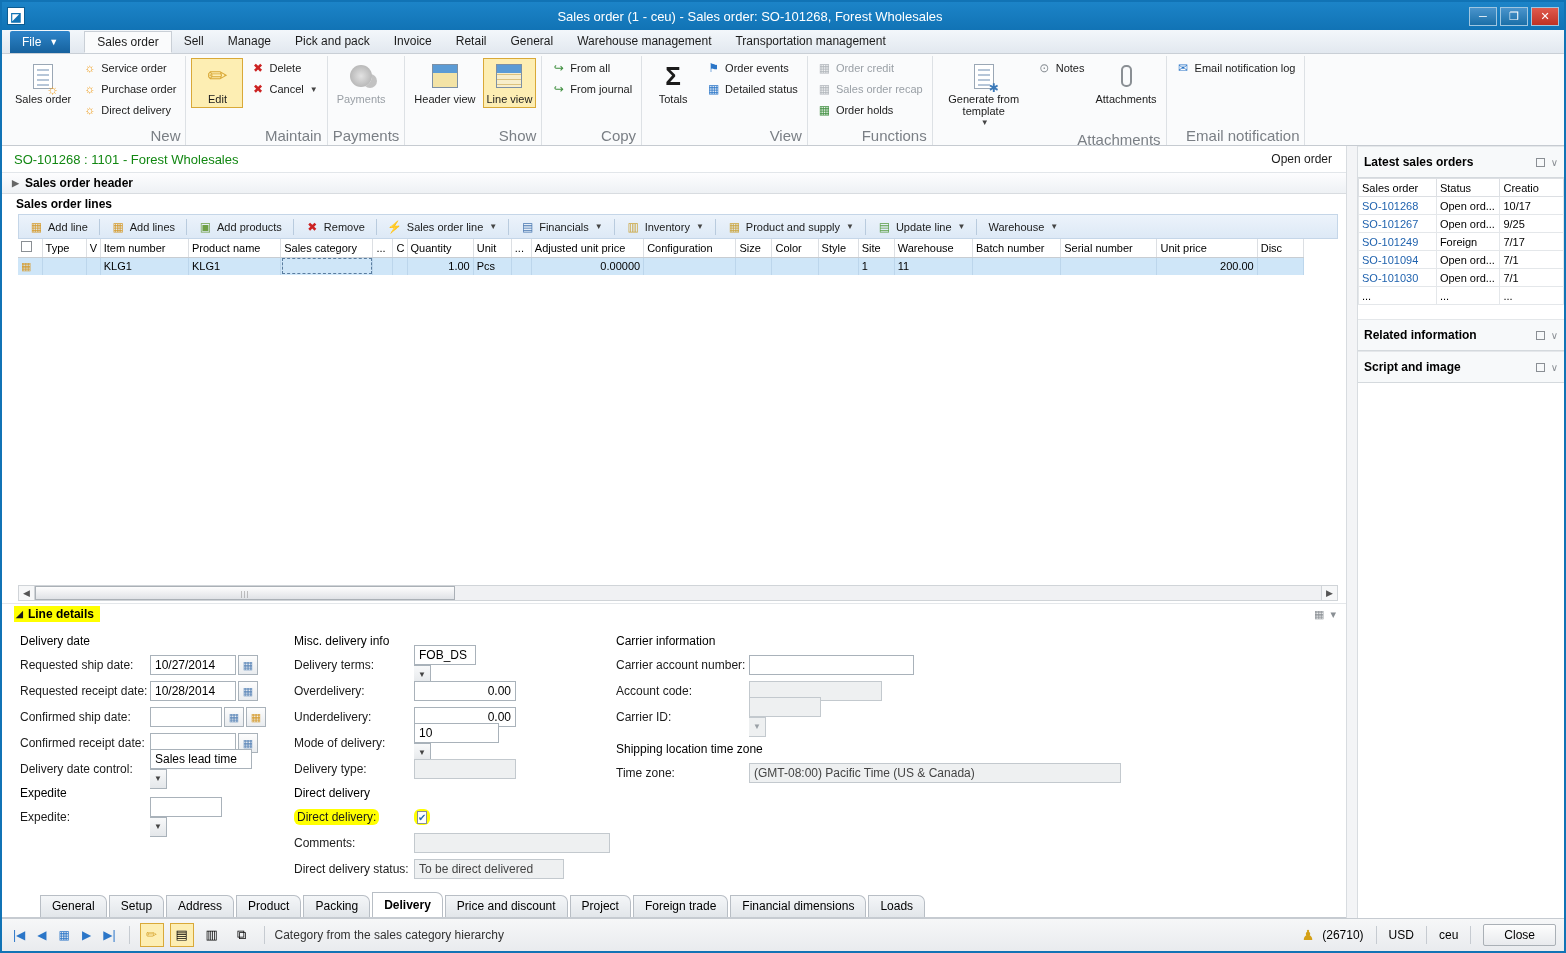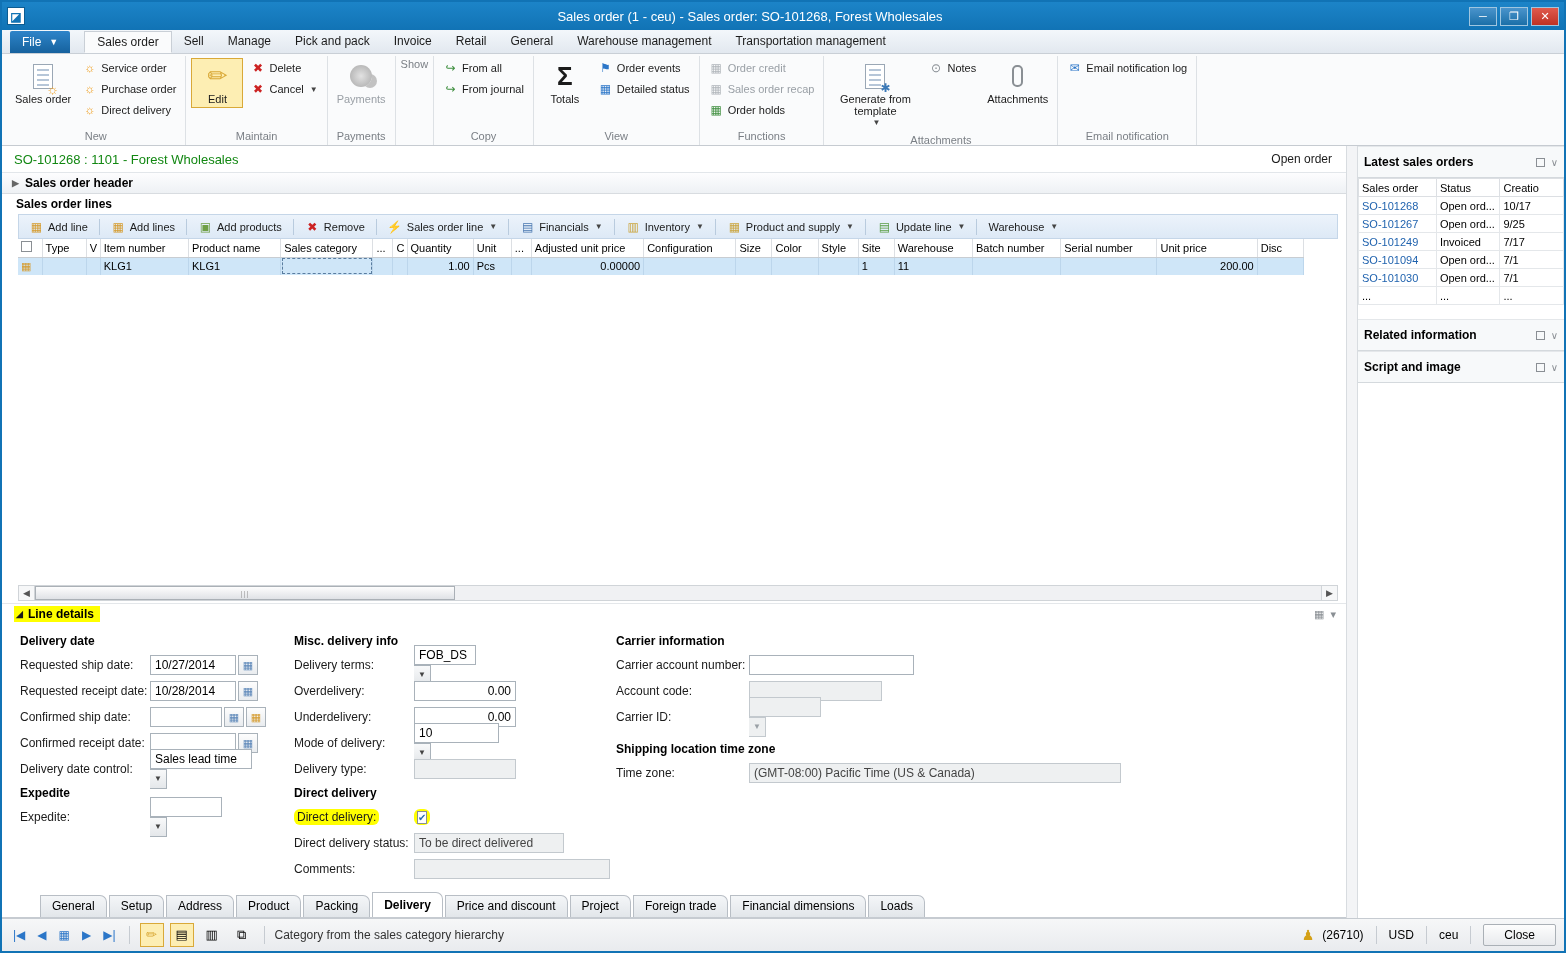--- a/index.html
+++ b/index.html
@@ -18,21 +18,21 @@
   .tabstrip { height:24px; background:linear-gradient(#f3f7fb,#e2e8ef); display:flex; align-items:flex-end; padding-left:8px; border-bottom:1px solid #c9cfd6; flex:0 0 auto; }
   .file-btn { background:linear-gradient(#2e84c9,#16629e); color:#fff; padding:0 12px; height:22px; line-height:21px; border-radius:2px 2px 0 0; margin-right:14px; display:flex; align-items:center; gap:8px; }
   .file-btn .dd-arrow { font-size:9px; }
   .tab { padding:0 12px; height:22px; line-height:21px; color:#1b1b1b; }
   .tab.active { background:#fafbfc; border:1px solid #c9cfd6; border-bottom:1px solid #fafbfc; }
 
   
   .ribbon { height:92px; background:#fafbfc; border-bottom:1px solid #c6cbd1; display:flex; padding:2px 2px 0 4px; flex:0 0 auto; }
   .rgroup { display:flex; flex-direction:column; border-right:1px solid #dde1e5; padding:0 5px; }
   .rbody { flex:1; display:flex; align-items:flex-start; gap:3px; padding-top:2px; }
-  .rgroup-label { text-align:center; color:#7a7f85; font-size:11px; height:17px; line-height:16px; white-space:nowrap; }
+  .rgroup-label { text-align:right; color:#7a7f85; font-size:15px; height:17px; line-height:16px; white-space:nowrap; }
   .btn-large { min-width:52px; max-width:86px; display:flex; flex-direction:column; align-items:center; padding:2px 3px; border:1px solid transparent; text-align:center; font-size:11px; line-height:12px; color:#1b1b1b; }
   .btn-large.active { background:#fdeeb3; border-color:#d9a938; }
   .btn-large.disabled { color:#9aa0a6; }
   .bigicon { width:30px; height:30px; display:flex; align-items:center; justify-content:center; margin-bottom:2px; position:relative; }
   .vstack { display:flex; flex-direction:column; gap:1px; }
   .btn-small { display:flex; align-items:center; gap:4px; padding:1px 4px; height:20px; font-size:11px; white-space:nowrap; color:#1b1b1b; }
   .btn-small.disabled { color:#9aa0a6; }
   .sic { width:15px; text-align:center; font-size:12px; display:inline-block; }
   .dd { font-size:8px; color:#444; margin-left:2px; }
   .icon-doc { width:20px; height:25px; background:#fff; border:1px solid #9aa7b5; position:relative; }
@@ -84,21 +84,21 @@
   .ld-header { height:21px; display:flex; align-items:center; gap:6px; padding-left:12px; flex:0 0 auto; border-top:1px solid #e4e7ea; }
   .ld-title { background:#ffff00; font-weight:bold; padding:1px 6px 1px 2px; display:flex; align-items:center; gap:5px; }
   .ld-title .sec-arrow { color:#1b1b1b; }
   .ld-right-icons { margin-left:auto; margin-right:10px; display:flex; gap:6px; color:#8a8f94; font-size:11px; }
 
   .ld-body { display:flex; padding:6px 0 6px 18px; flex:0 0 auto; }
   .ld-col { display:flex; flex-direction:column; }
   .ld-col1 { width:274px; }
   .ld-col2 { width:322px; }
   .ld-col3 { width:520px; }
-  .ld-h { font-weight:bold; height:22px; line-height:22px; }
+  .ld-h { font-weight:normal; height:22px; line-height:22px; }
   .ld-row { display:flex; align-items:center; height:26px; }
   .ld-label { font-size:12px; color:#1b1b1b; }
   .ld-col1 .ld-label { width:130px; }
   .ld-col2 .ld-label { width:120px; }
   .ld-col3 .ld-label { width:133px; }
   .tbox { height:20px; border:1px solid #a9b2ba; background:#fff; padding:1px 4px; font-size:12px; line-height:17px; overflow:hidden; white-space:nowrap; }
   .tbox.dis { background:#eef0f1; border-color:#c3c9ce; color:#444; }
   .combo { display:flex;flex-direction:column; }
   .combo-arrow { width:17px; height:20px; border:1px solid #a9b2ba; border-left:none; background:linear-gradient(#f8f9fa,#e4e7ea); text-align:center; font-size:8px; line-height:18px; color:#444; }
   .combo-arrow.dis { background:#eef0f1; color:#9aa0a6; border-color:#c3c9ce; }
@@ -220,20 +220,34 @@
           <span class="bigicon">
               <span class="icon-coins"></span>
             </span>
           <span>Payments</span>
         </div>
       </div>
       <div class="rgroup-label">Payments</div>
     </div>
 
     <div class="rgroup">
+      <div class="rbody">
+        <div class="btn-large">
+          <span class="bigicon">
+              <span class="icon-view"></span>
+            </span>
+          <span>Header view</span>
+        </div>
+        <div class="btn-large active">
+          <span class="bigicon">
+              <span class="icon-view lines"></span>
+            </span>
+          <span>Line view</span>
+        </div>
+      </div>
       <div class="rgroup-label">Show</div>
     </div>
 
     <div class="rgroup">
       <div class="rbody">
         <div class="vstack">
           <div class="btn-small">
               <span class="sic" style="color:#3f8f3f">↪</span>
               <span>From all</span>
             </div>
@@ -573,26 +587,26 @@
           <div class="ld-row">
             <span class="ld-label">Delivery type:</span>
             <span class="tbox dis" style="width:102px"></span>
           </div>
           <div class="ld-h">Direct delivery</div>
           <div class="ld-row">
             <span class="ld-label"><span class="hl">Direct delivery:</span></span>
             <span class="hl"><span class="chkbox">✔</span></span>
           </div>
           <div class="ld-row">
+            <span class="ld-label">Comments:</span>
+            <span class="tbox dis" style="width:196px"></span>
+          </div>
+          <div class="ld-row">
             <span class="ld-label">Direct delivery status:</span>
             <span class="tbox dis" style="width:150px">To be direct delivered</span>
-          </div>
-          <div class="ld-row">
-            <span class="ld-label">Comments:</span>
-            <span class="tbox dis" style="width:196px"></span>
           </div>
         </div>
 
         <div class="ld-col ld-col3">
           <div class="ld-h">Carrier information</div>
           <div class="ld-row">
             <span class="ld-label">Carrier account number:</span>
             <span class="tbox" style="width:165px"></span>
           </div>
           <div class="ld-row">
@@ -660,21 +674,21 @@
             <td>Open ord...</td>
             <td>10/17</td>
           </tr>
           <tr>
             <td class="link">SO-101267</td>
             <td>Open ord...</td>
             <td>9/25</td>
           </tr>
           <tr>
             <td class="link">SO-101249</td>
-            <td>Invoiced</td>
+            <td>Foreign</td>
             <td>7/17</td>
           </tr>
           <tr>
             <td class="link">SO-101094</td>
             <td>Open ord...</td>
             <td>7/1</td>
           </tr>
           <tr>
             <td class="link">SO-101030</td>
             <td>Open ord...</td>

